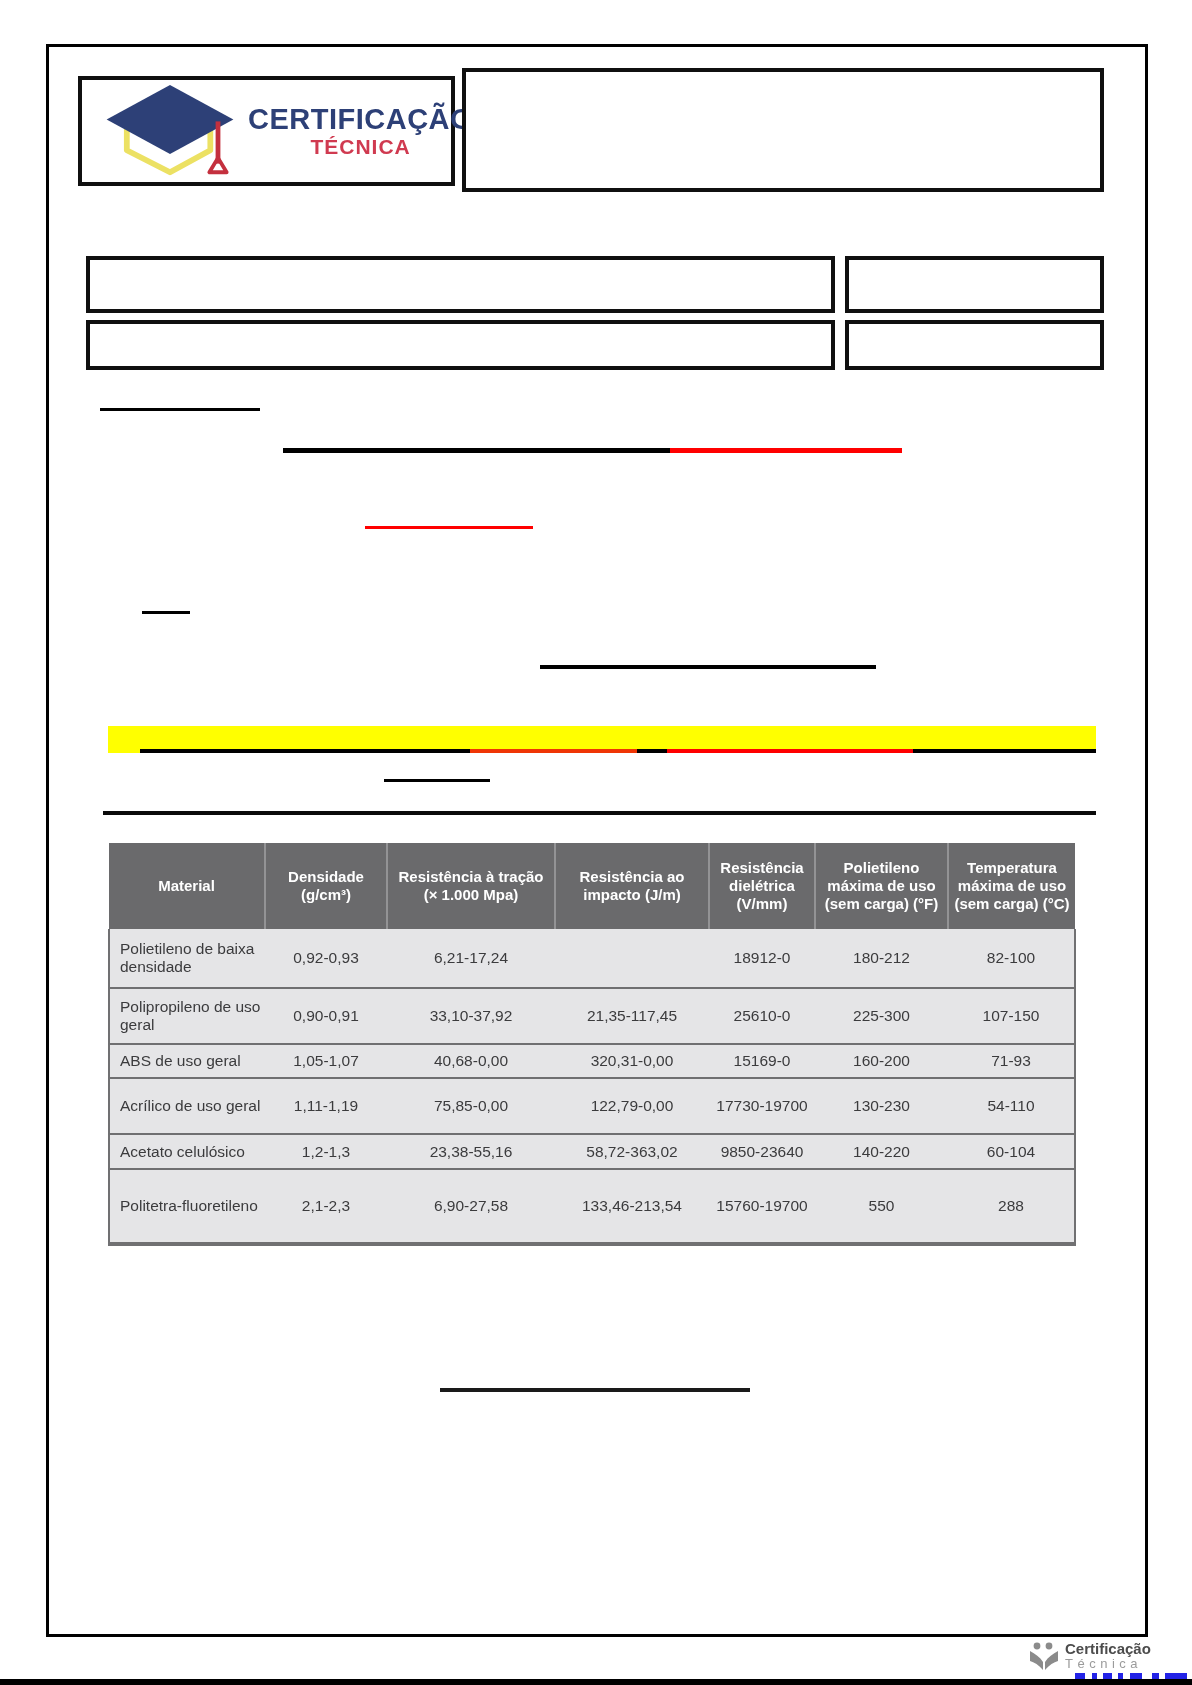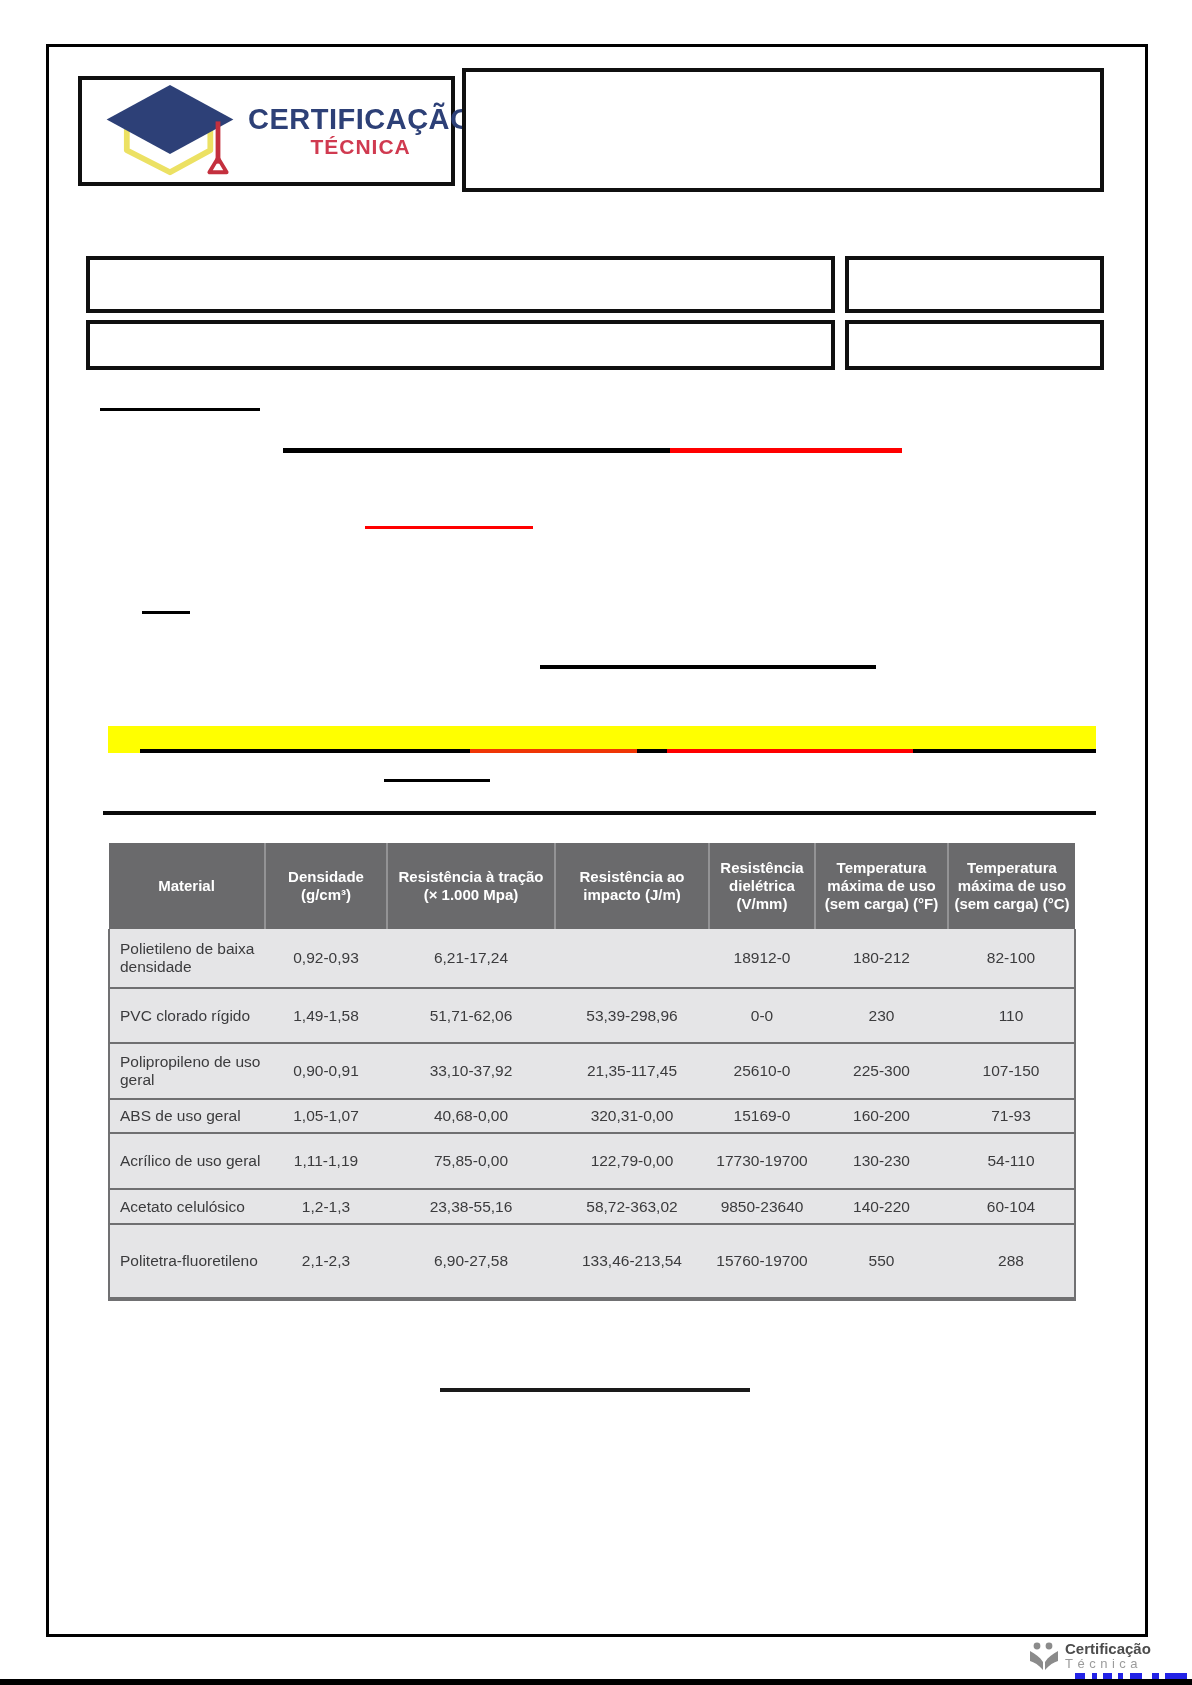--- a/index.html
+++ b/index.html
@@ -121,43 +121,34 @@
         <col style="width:133px">
         <col style="width:127px">
     </colgroup>
     <thead>
       <tr>
         <th>Material</th>
         <th>Densidade (g/cm³)</th>
         <th>Resistência à tração (× 1.000 Mpa)</th>
         <th>Resistência ao impacto (J/m)</th>
         <th>Resistência dielétrica (V/mm)</th>
-        <th>Temperatura máxima de uso (sem carga) (°F)</th>
+        <th>Polietileno máxima de uso (sem carga) (°F)</th>
         <th>Temperatura máxima de uso (sem carga) (°C)</th>
       </tr>
     </thead>
     <tbody>
       <tr class="r1">
         <td class="mat">Polietileno de baixa densidade</td>
         <td>0,92-0,93</td>
         <td>6,21-17,24</td>
         <td></td>
         <td>18912-0</td>
         <td>180-212</td>
         <td>82-100</td>
       </tr>
-      <tr class="r3">
-        <td class="mat">PVC clorado rígido</td>
-        <td>1,49-1,58</td>
-        <td>51,71-62,06</td>
-        <td>53,39-298,96</td>
-        <td>0-0</td>
-        <td>230</td>
-        <td>110</td>
-      </tr>
       <tr class="r4">
         <td class="mat">Polipropileno de uso geral</td>
         <td>0,90-0,91</td>
         <td>33,10-37,92</td>
         <td>21,35-117,45</td>
         <td>25610-0</td>
         <td>225-300</td>
         <td>107-150</td>
       </tr>
       <tr class="r6">

